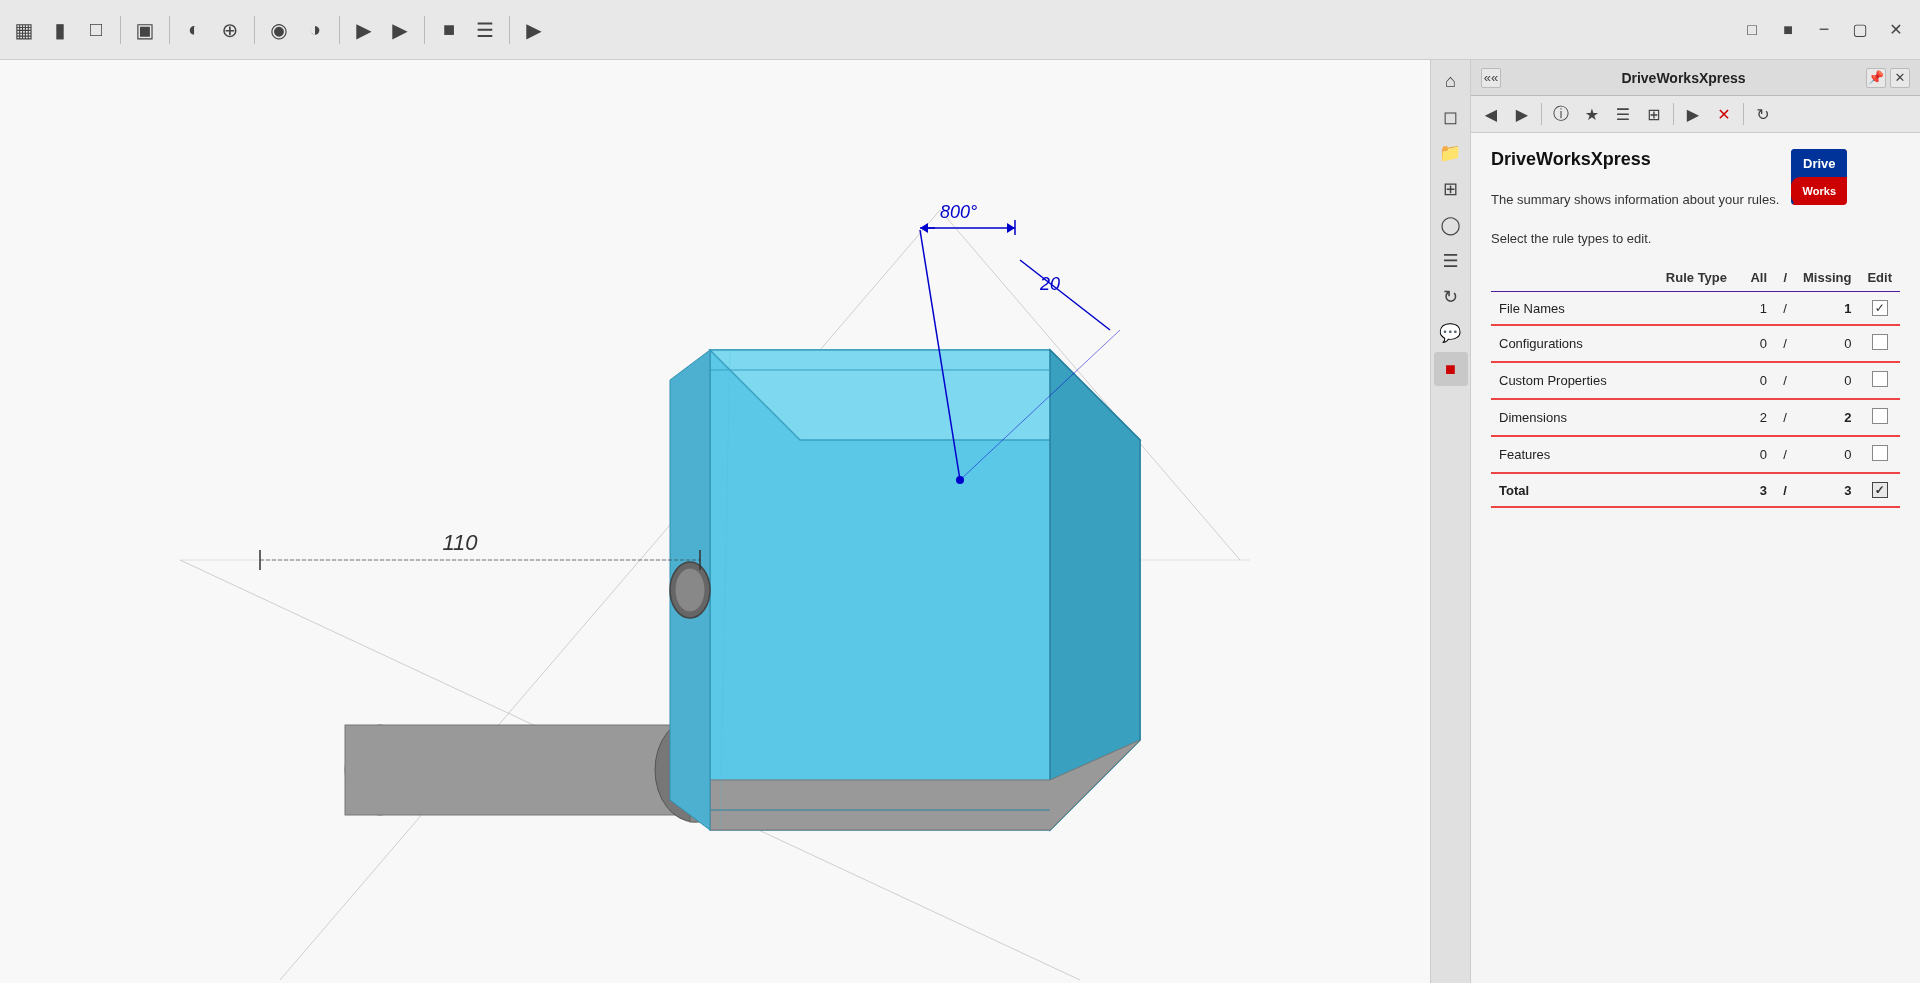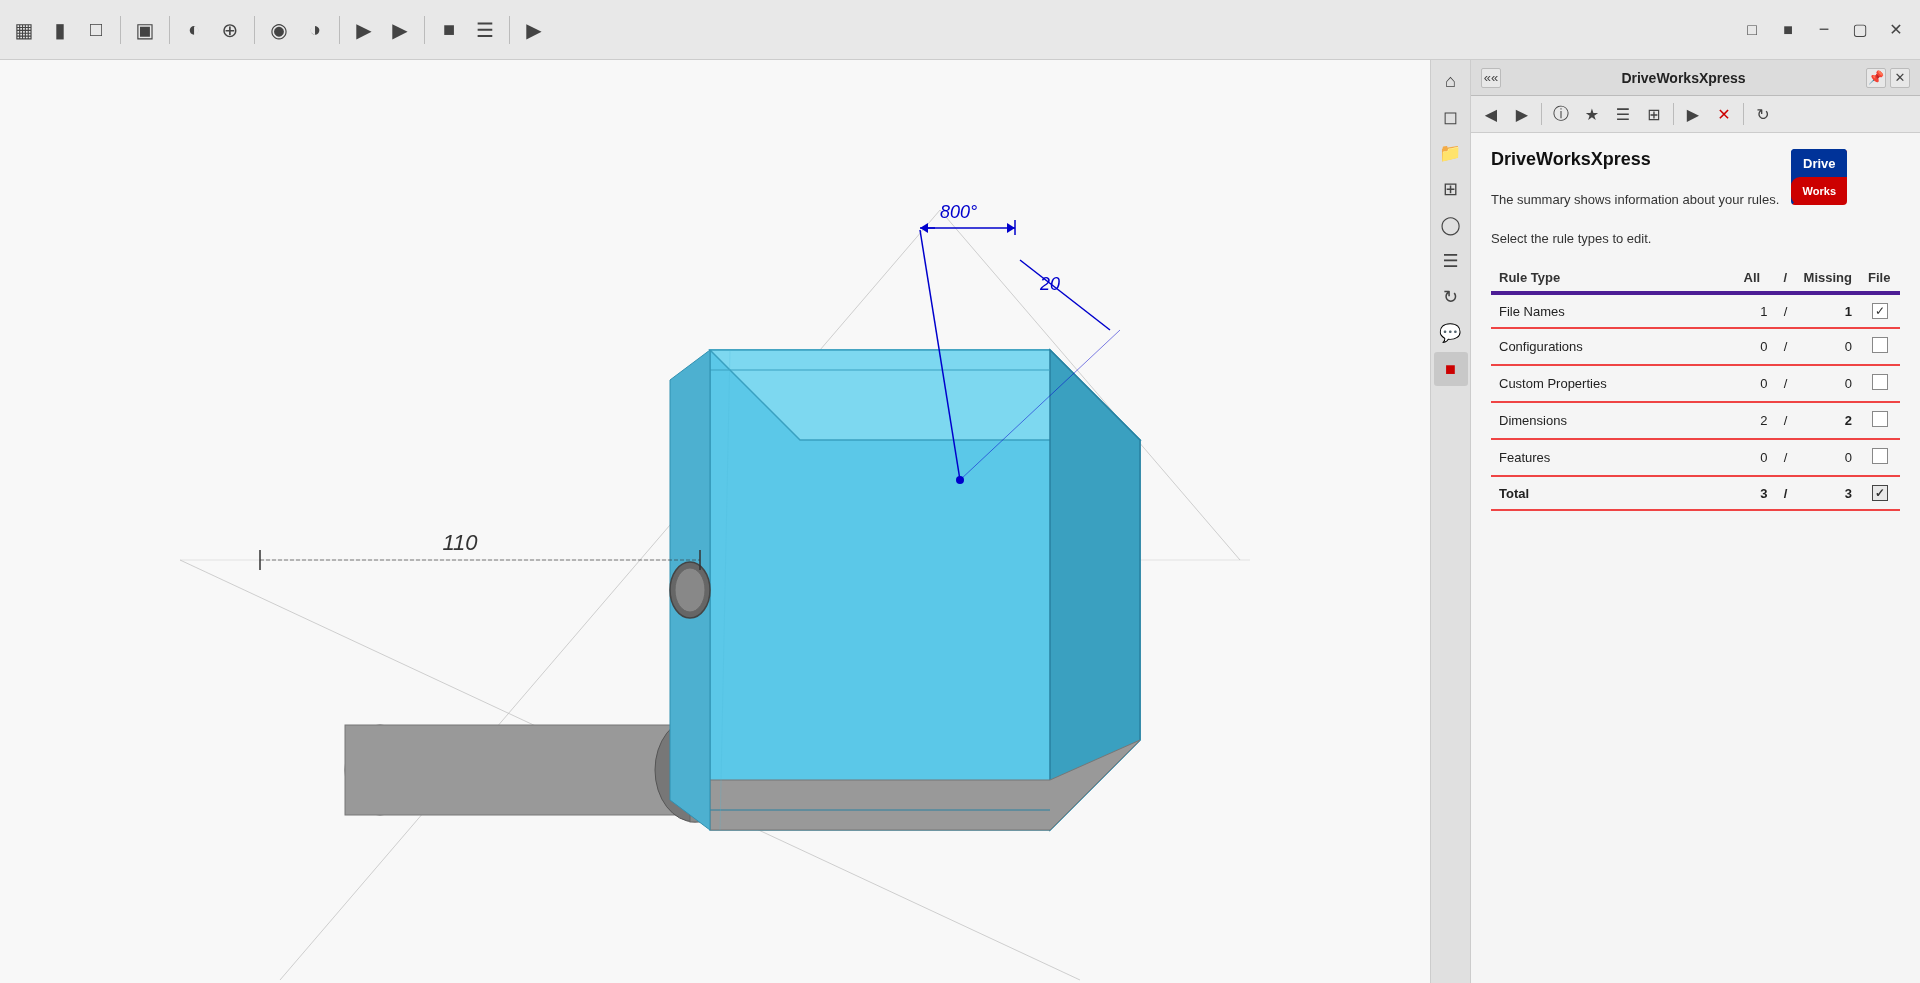--- a/index.html
+++ b/index.html
@@ -192,26 +192,26 @@
     }
 
     
     .summary-table {
       width: 100%;
       border-collapse: collapse;
       margin-top: 8px;
     }
 
     .summary-table th {
-      text-align: left;
+      text-align: right;
       font-size: 13px;
       font-weight: 600;
       color: #333;
       padding: 6px 8px;
-      border-bottom: 4px solid #4c1d95;
+      border-bottom: 1px solid #4c1d95;
     }
 
     .summary-table td {
       padding: 8px 8px;
       font-size: 13px;
       color: #222;
       border-bottom: 2px solid #ef4444;
       vertical-align: middle;
     }
 
@@ -404,21 +404,21 @@
         </div>
       </div>
 
       <table class="summary-table">
         <thead>
           <tr>
             <th class="col-ruletype">Rule Type</th>
             <th class="col-all">All</th>
             <th class="col-slash">/</th>
             <th class="col-missing">Missing</th>
-            <th class="col-edit">File</th>
+            <th class="col-edit">Edit</th>
           </tr>
         </thead>
         <tbody id="table-body">
         <tr>
     <td class="col-ruletype">File Names</td>
     <td class="col-all val-normal">1</td>
     <td class="col-slash slash-col">/</td>
     <td class="col-missing val-red">1</td>
     <td class="col-edit checkbox-cell">
       <div class="check-box checked">✓</div>

